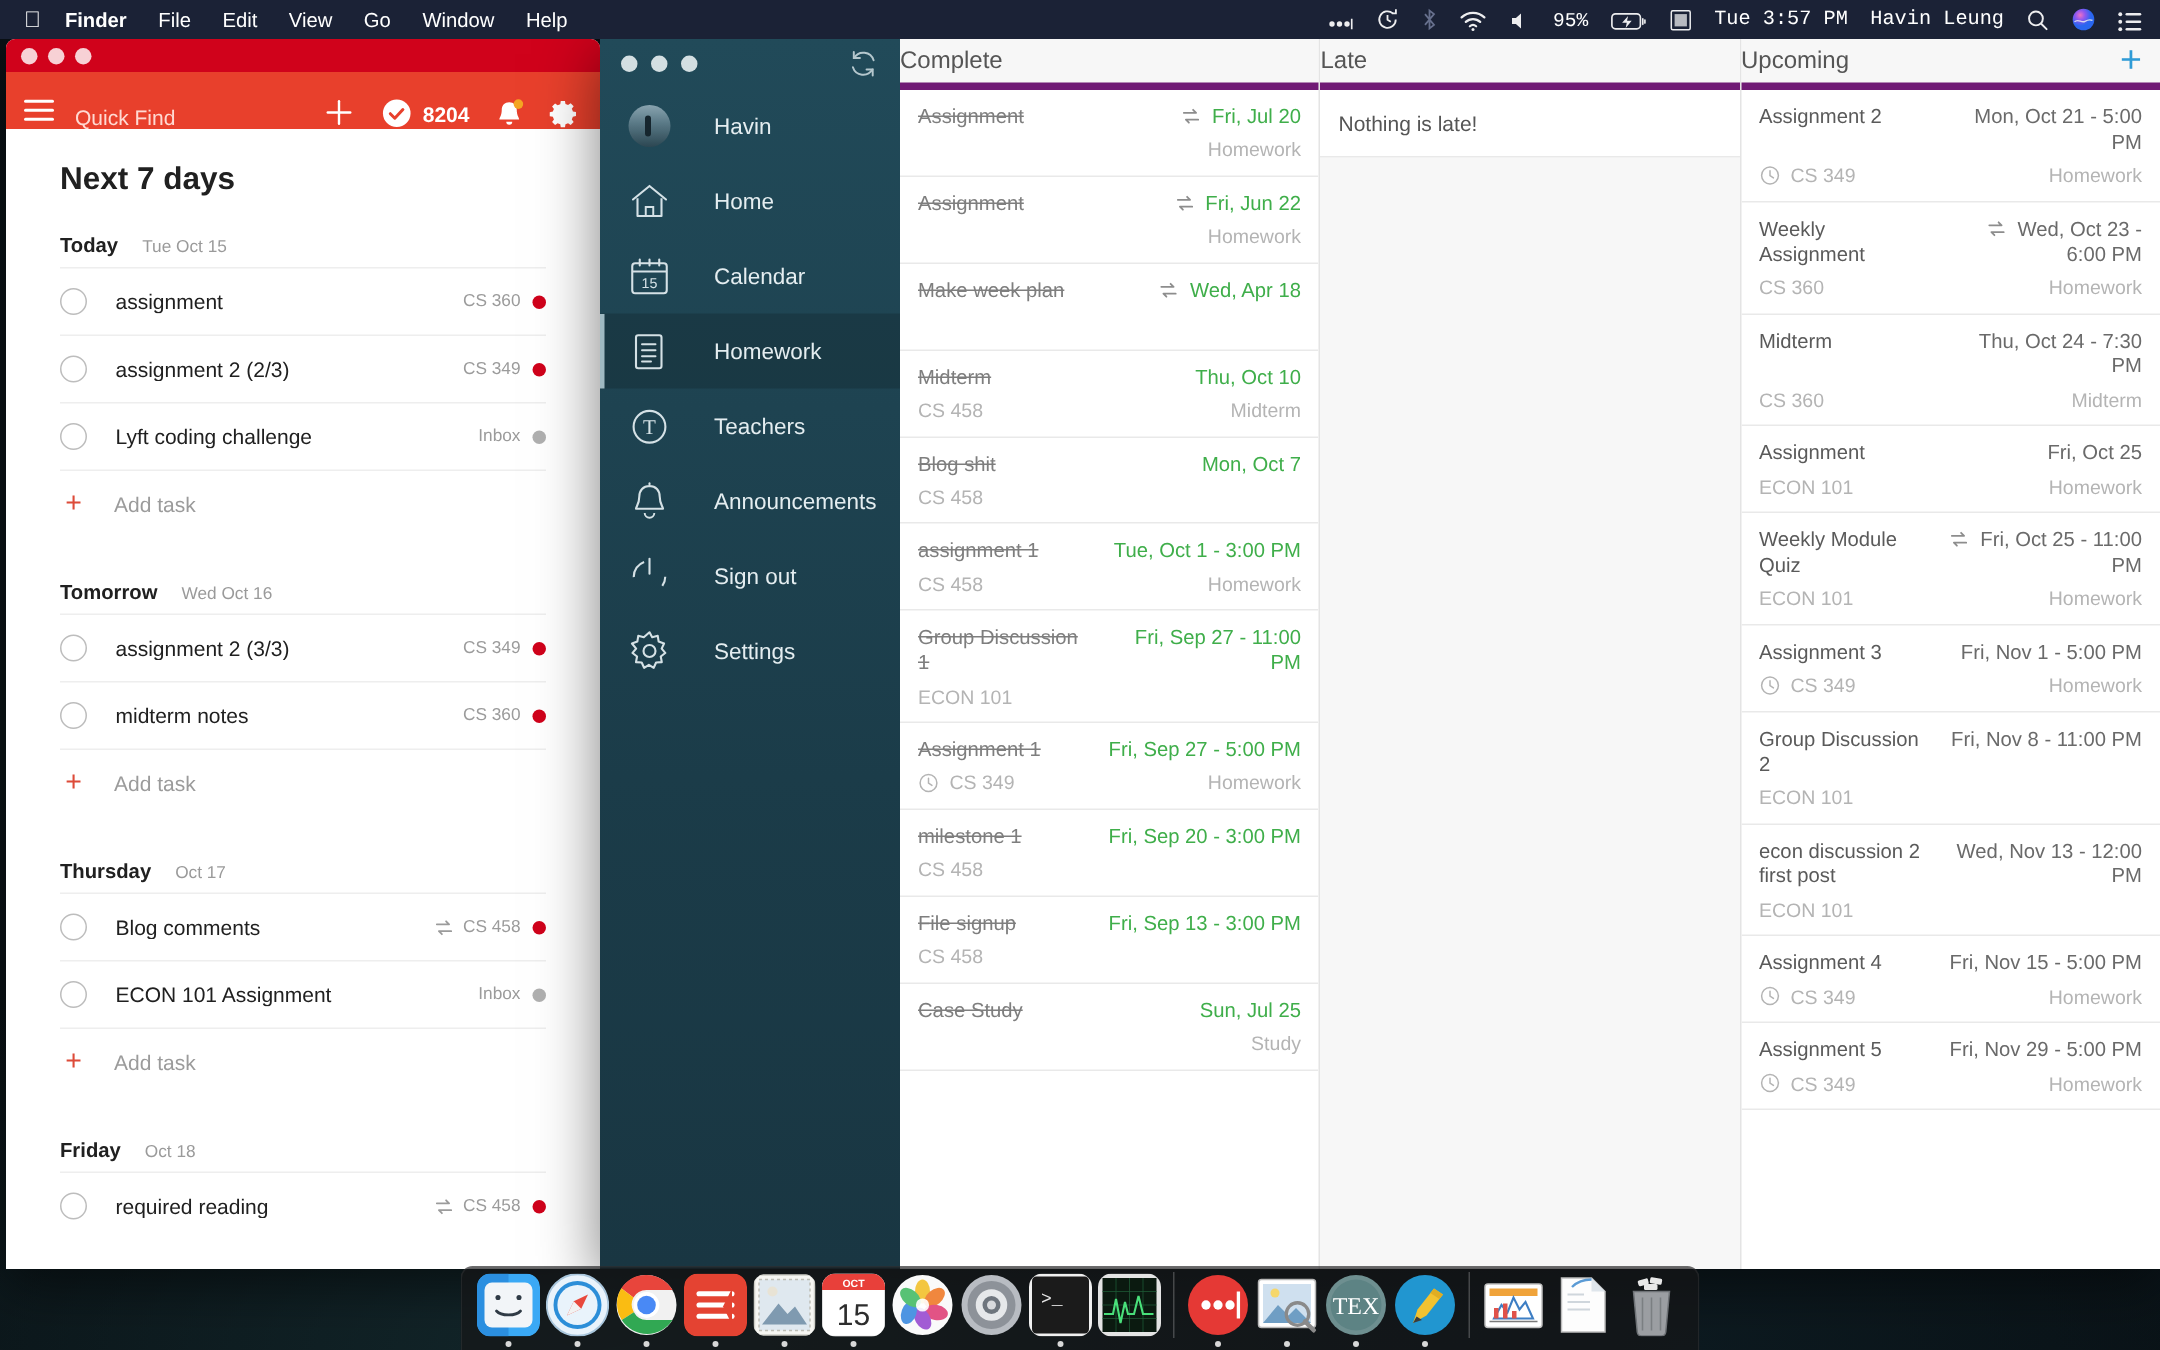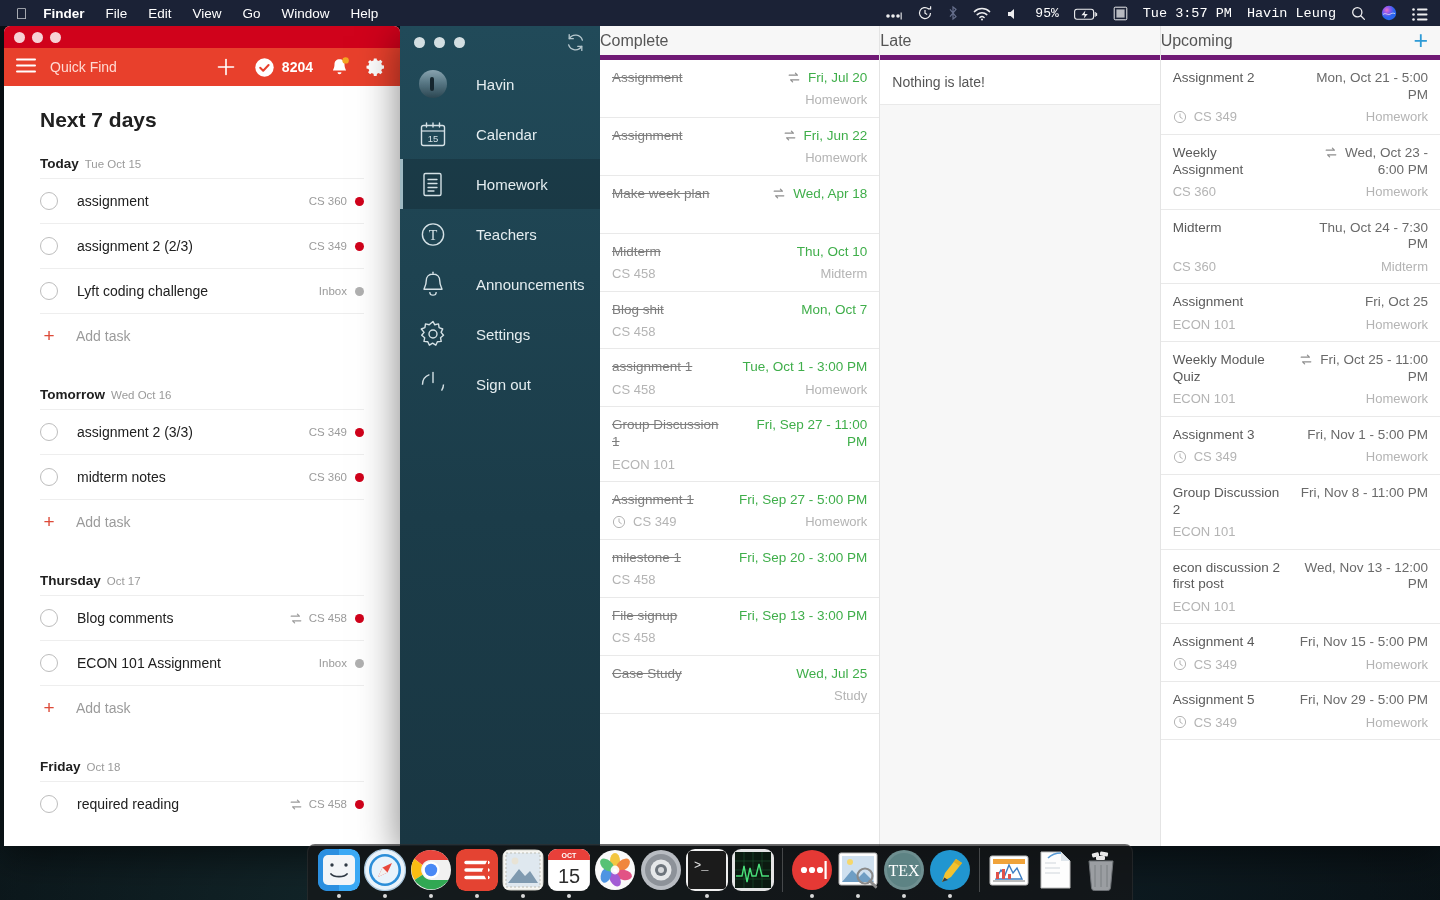--- a/index.html
+++ b/index.html
@@ -39,32 +39,32 @@
     position: absolute; left: 4px; top: 26px; width: 396px; height: 820px;
     background: #fff; border-radius: 6px 6px 0 0; overflow: hidden;
     box-shadow: 0 10px 38px rgba(0,0,0,.55);
     z-index: 20;
   }
   #todoist .titlebar {
     height: 22px; background: #d0021b; display: flex; align-items: center; padding-left: 10px;
   }
   .tl { width: 11px; height: 11px; border-radius: 50%; background: rgba(255,255,255,.82); margin-right: 7px; }
   #todoist .toolbar {
-    height: 38px; background: #e8402c; display: flex; align-items: center;
+    height: 38px; background: #e8402c; display: flex; align-items: flex-end;
     color: #fff; padding: 0 14px 0 12px;
   }
   #todoist .toolbar .qf { font-size: 14px; color: #ffd9d2; margin-left: 14px; }
   #todoist .toolbar .sp { flex: 1; }
   #todoist .toolbar .t-ic { margin-left: 17px; position: relative; display: flex; align-items: center; }
   .karma { font-size: 14px; font-weight: bold; margin-left: 7px; }
   #todoist .body { padding: 0 36px; }
   .view-title { font-size: 21px; font-weight: bold; color: #202020; padding: 22px 0 16px 0; }
   .grp-head { padding: 8px 0 7px 0; font-size: 13.5px; color: #202020; }
   .grp-head b { font-weight: bold; }
-  .grp-head span { color: #9a9a9a; font-size: 11.5px; margin-left: 6px; }
+  .grp-head span { color: #9a9a9a; font-size: 11.5px; margin-left: 16px; }
   .trow {
     display: flex; align-items: center; height: 45px;
     border-top: 1px solid #eeeeee; font-size: 14px; color: #202020;
   }
   .ckbox {
     width: 18px; height: 18px; border-radius: 50%;
     border: 1px solid #bdbdbd; margin-right: 19px; flex: none;
   }
   .tname { flex: 1; white-space: nowrap; overflow: hidden; text-overflow: ellipsis; }
   .proj { font-size: 11.5px; color: #9b9b9b; margin-right: 8px; }
@@ -401,20 +401,30 @@
       </div>
       <div id="sb-items">
           <div class="sb-item">
             <span class="sb-ic">
               <span class="avatar"></span>
             </span>
             <span class="sb-label">Havin</span>
           </div>
           <div class="sb-item">
             <span class="sb-ic">
+              <svg width="28" height="26" viewBox="0 0 28 26">
+                <path d="M3 12L14 3l11 9" fill="none" stroke="#dfeaee" stroke-width="1.4" stroke-linecap="round"></path>
+                <path d="M6 11.2V23h16V11.2" fill="none" stroke="#dfeaee" stroke-width="1.4" stroke-linejoin="round"></path>
+                <path d="M11.5 23v-6h5v6" fill="none" stroke="#dfeaee" stroke-width="1.3"></path>
+              </svg>
+            </span>
+            <span class="sb-label">Home</span>
+          </div>
+          <div class="sb-item">
+            <span class="sb-ic">
               <svg width="28" height="27" viewBox="0 0 28 27">
                 <rect x="2.5" y="4.5" width="23" height="20" rx="2" fill="none" stroke="#dfeaee" stroke-width="1.4"></rect>
                 <path d="M2.5 10h23" stroke="#dfeaee" stroke-width="1.2"></path>
                 <path d="M7.5 2v4M14 2v4M20.5 2v4" stroke="#dfeaee" stroke-width="1.4" stroke-linecap="round"></path>
                 <text x="14" y="21" font-family="Liberation Sans" font-size="9.5" fill="#dfeaee" text-anchor="middle">15</text>
               </svg>
             </span>
             <span class="sb-label">Calendar</span>
           </div>
           <div class="sb-item active">
@@ -441,34 +451,34 @@
                 <path d="M14 3c-4.2 0-6.8 3-6.8 7 0 5-2.2 6.8-2.2 8.2h18c0-1.4-2.2-3.2-2.2-8.2 0-4-2.6-7-6.8-7z" fill="none" stroke="#dfeaee" stroke-width="1.4" stroke-linejoin="round"></path>
                 <path d="M10.8 21a3.2 3.2 0 0 0 6.4 0" fill="none" stroke="#dfeaee" stroke-width="1.3"></path>
                 <path d="M14 3V1.2" stroke="#dfeaee" stroke-width="1.3" stroke-linecap="round"></path>
               </svg>
             </span>
             <span class="sb-label">Announcements</span>
           </div>
           <div class="sb-item">
             <span class="sb-ic">
               <svg width="28" height="28" viewBox="0 0 28 28">
+                <circle cx="14" cy="14.5" r="10.5" fill="none" stroke="#dfeaee" stroke-width="1.4" stroke-dasharray="13 26" stroke-dashoffset="6.5"></circle>
+                <path d="M14 2.5v10" stroke="#dfeaee" stroke-width="1.4" stroke-linecap="round"></path>
+              </svg>
+            </span>
+            <span class="sb-label">Sign out</span>
+          </div>
+          <div class="sb-item">
+            <span class="sb-ic">
+              <svg width="28" height="28" viewBox="0 0 28 28">
                 <circle cx="14" cy="14" r="4" fill="none" stroke="#dfeaee" stroke-width="1.4"></circle>
                 <path d="M14 1.5l1.8 3.3 3.7-.9.6 3.8 3.6 1.3-1.6 3.4 2.4 2.9-3 2.4.7 3.7-3.8.3-1.6 3.5-3.2-2-3.2 2-1.6-3.5-3.8-.3.7-3.7-3-2.4 2.4-2.9L2.3 9l3.6-1.3.6-3.8 3.7.9z" fill="none" stroke="#dfeaee" stroke-width="1.4" stroke-linejoin="round"></path>
               </svg>
             </span>
             <span class="sb-label">Settings</span>
-          </div>
-          <div class="sb-item">
-            <span class="sb-ic">
-              <svg width="28" height="28" viewBox="0 0 28 28">
-                <circle cx="14" cy="14.5" r="10.5" fill="none" stroke="#dfeaee" stroke-width="1.4" stroke-dasharray="13 26" stroke-dashoffset="6.5"></circle>
-                <path d="M14 2.5v10" stroke="#dfeaee" stroke-width="1.4" stroke-linecap="round"></path>
-              </svg>
-            </span>
-            <span class="sb-label">Sign out</span>
           </div>
         </div>
     </div>
 
     <div id="cols">
         <div class="col">
           <div class="col-head">
             <span>Complete</span>
           </div>
           <div class="col-body">
@@ -585,21 +595,21 @@
                 <div class="idate green">Fri, Sep 13 - 3:00 PM</div>
               </div>
               <div class="r2">
                 <div class="icourse">CS 458</div>
                 <div class="itype"></div>
               </div>
             </div>
             <div class="item done">
               <div class="r1">
                 <div class="iname">Case Study</div>
-                <div class="idate green">Wed, Jul 25</div>
+                <div class="idate green">Sun, Jul 25</div>
               </div>
               <div class="r2">
                 <div class="icourse"></div>
                 <div class="itype">Study</div>
               </div>
             </div>
           </div>
         </div>
         <div class="col latecol">
           <div class="col-head">

